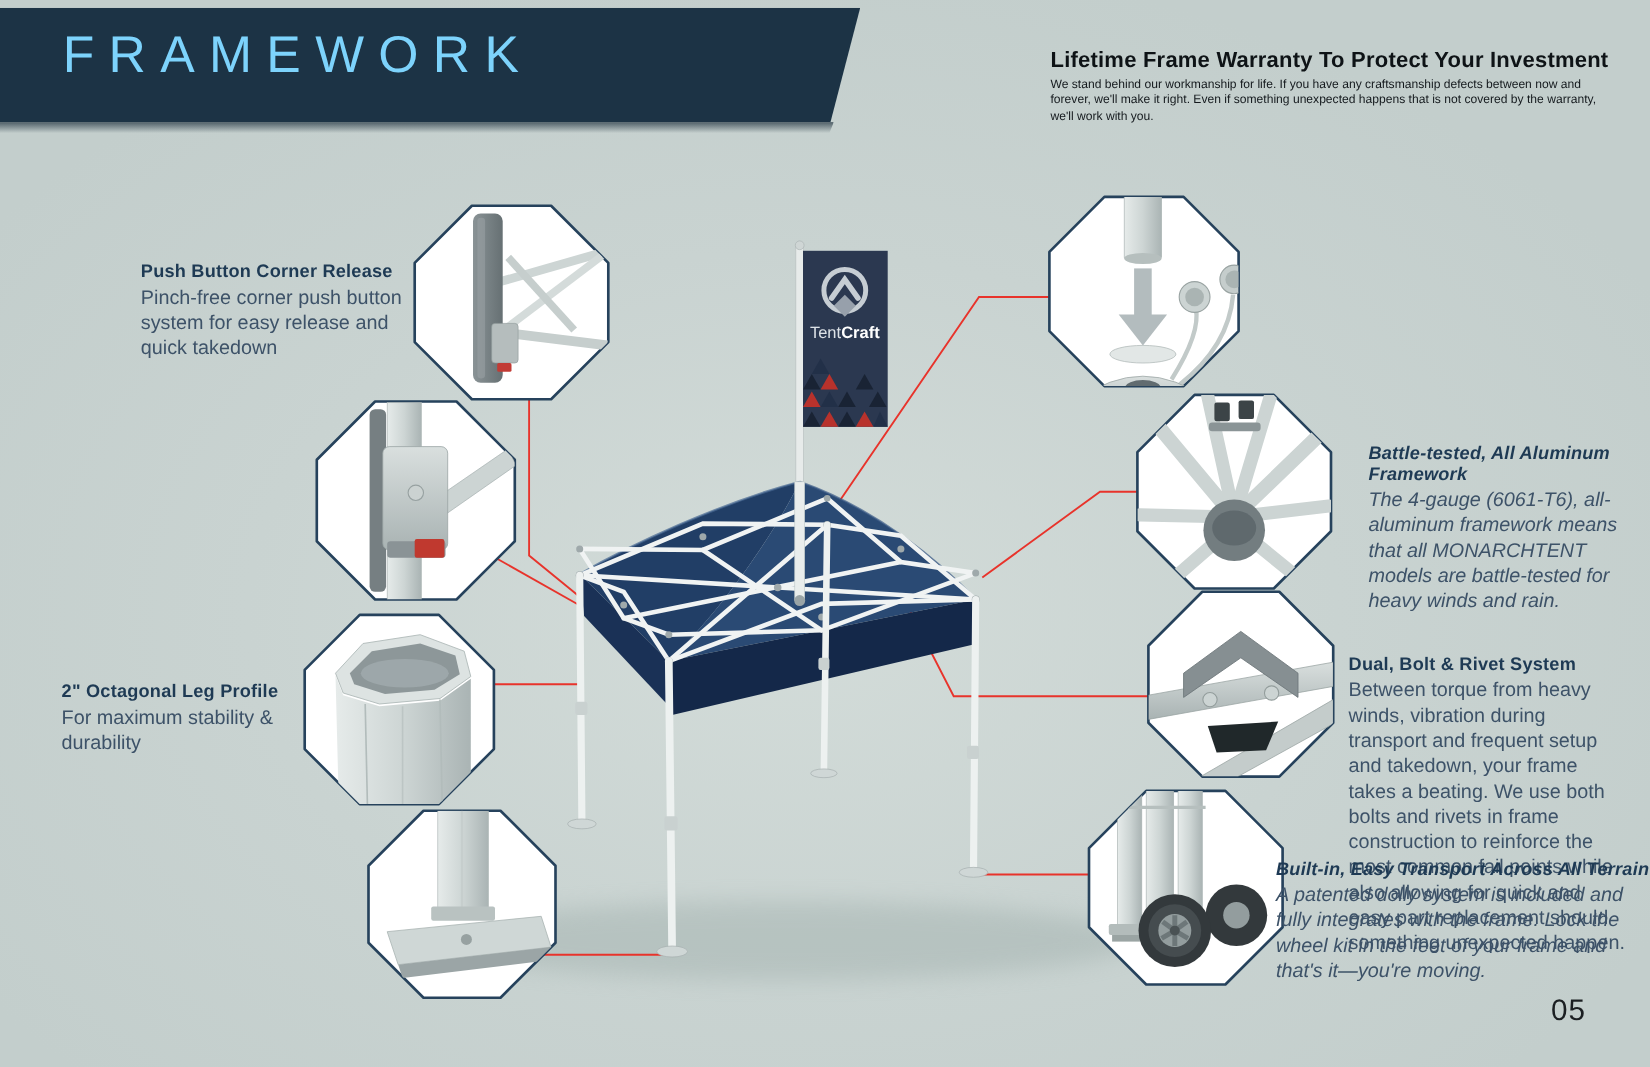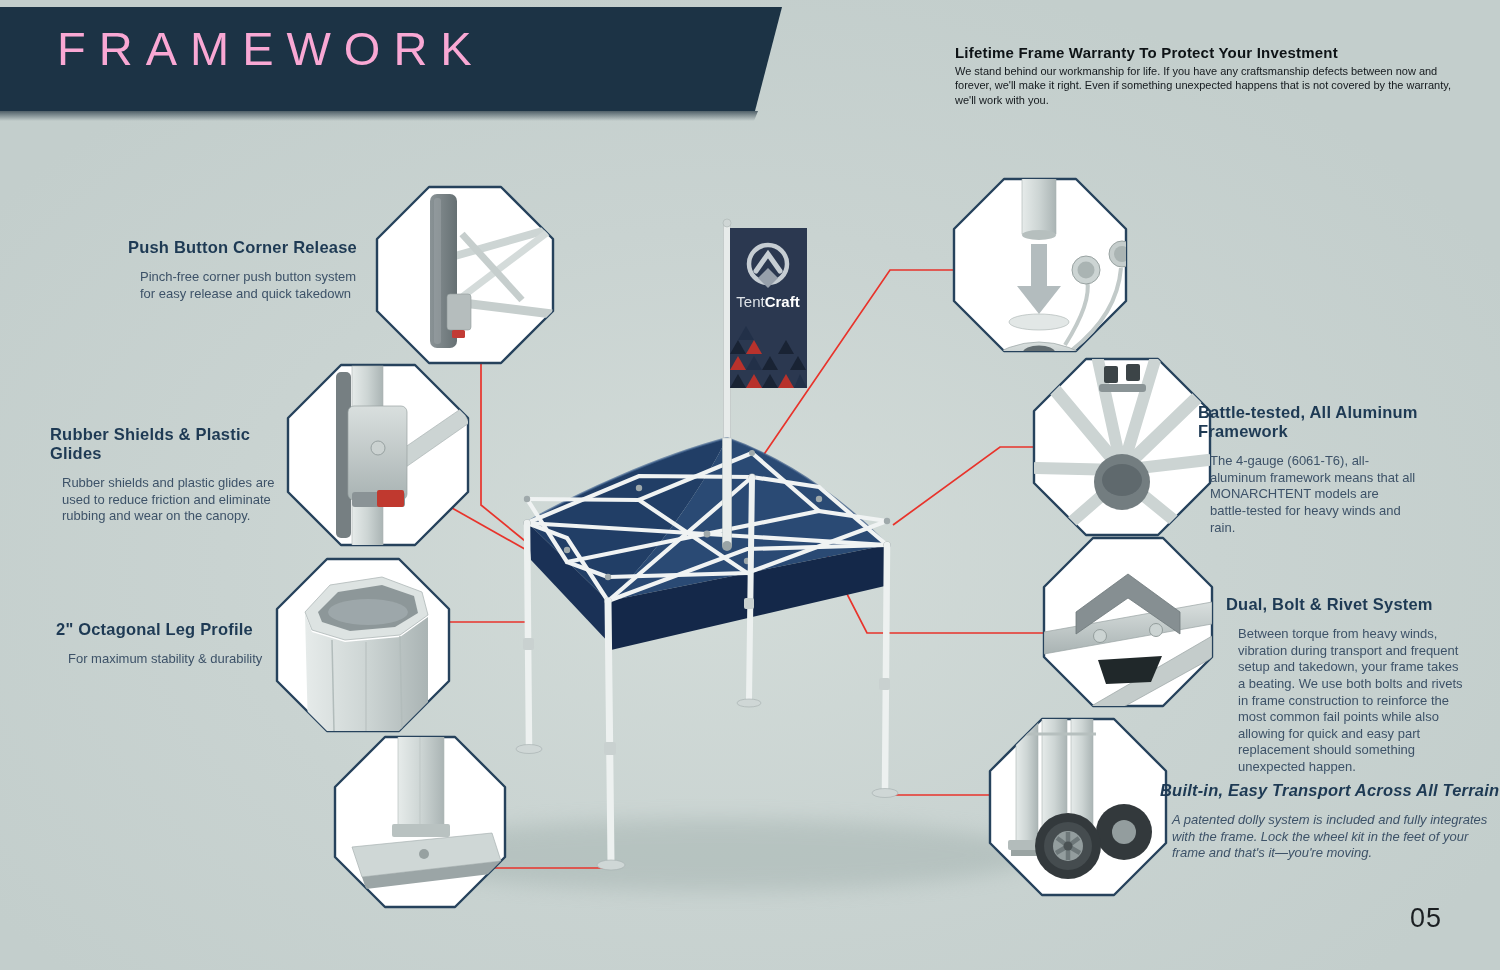--- a/index.html
+++ b/index.html
@@ -14,37 +14,37 @@
     position:absolute;left:0;top:7px;width:782px;height:104px;background:#1c3345;
     clip-path:polygon(0 0,100% 0,calc(100% - 27px) 100%,0 100%);
   }
   .banner-shadow{
     position:absolute;left:0;top:111px;width:758px;height:10px;
     background:linear-gradient(180deg, rgba(40,58,70,.75), rgba(40,58,70,0));
     clip-path:polygon(0 0,100% 0,calc(100% - 4px) 100%,0 100%);
   }
   .banner h1{
     margin:0;position:absolute;left:57px;top:14px;
-    font-size:47px;font-weight:400;letter-spacing:13px;color:#f9a8d4;white-space:nowrap;
+    font-size:47px;font-weight:400;letter-spacing:13px;color:#7dd3fc;white-space:nowrap;
   }
   
   .warranty{position:absolute;left:955px;top:44px;width:515px;color:#14191d;}
-  .warranty h2{margin:0 0 3px 0;font-size:15px;letter-spacing:.2px;color:#0e1316;}
+  .warranty h2{margin:0 0 3px 0;font-size:20px;letter-spacing:.2px;color:#0e1316;}
   .warranty p{margin:0;font-size:11px;line-height:1.3;font-weight:bold;font-weight:600;}
   .warranty p{font-weight:500;}
   
   .feature{position:absolute;}
   .feature h3{margin:0 0 2px 0;font-size:16.5px;color:#1e3a54;letter-spacing:.2px;}
-  .feature p{margin:12px;font-size:13px;line-height:1.28;color:#3d5268;font-weight:500;}
+  .feature p{margin:0;font-size:18px;line-height:1.28;color:#3d5268;font-weight:500;}
   .f1{left:128px;top:238px;width:242px;}
   .f2{left:50px;top:425px;width:248px;}
   .f3{left:56px;top:620px;width:260px;}
   .f4{left:33px;top:780px;width:300px;}
   .f5{left:1128px;top:234px;width:332px;}
-  .f6{left:1198px;top:403px;width:232px;}
+  .f6{left:1244px;top:403px;width:232px;font-style:italic;}
   .f7{left:1226px;top:595px;width:252px;}
   .f8{left:1160px;top:781px;width:340px;font-style:italic;}
   .pagenum{position:absolute;left:1410px;top:903px;font-size:27px;color:#1b1f22;letter-spacing:1px;}
 </style>
 </head>
 <body>
 
 <div class="canvas">
 
   <svg width="1500" height="970" viewBox="0 0 1500 970">
@@ -323,24 +323,20 @@
 
   <div class="warranty">
     <h2>Lifetime Frame Warranty To Protect Your Investment</h2>
     <p>We stand behind our workmanship for life. If you have any craftsmanship defects between now and forever, we'll make it right. Even if something unexpected happens that is not covered by the warranty, we'll work with you.</p>
   </div>
 
   <div class="feature f1">
     <h3>Push Button Corner Release</h3>
     <p>Pinch-free corner push button system for easy release and quick takedown</p>
   </div>
-  <div class="feature f2">
-    <h3>Rubber Shields &amp; Plastic Glides</h3>
-    <p>Rubber shields and plastic glides are used to reduce friction and eliminate rubbing and wear on the canopy.</p>
-  </div>
   <div class="feature f3">
     <h3>2" Octagonal Leg Profile</h3>
     <p>For maximum stability &amp; durability</p>
   </div>
   <div class="feature f6">
     <h3>Battle-tested, All Aluminum Framework</h3>
     <p>The 4-gauge (6061-T6), all-aluminum framework means that all MONARCHTENT models are battle-tested for heavy winds and rain.</p>
   </div>
   <div class="feature f7">
     <h3>Dual, Bolt &amp; Rivet System</h3>

